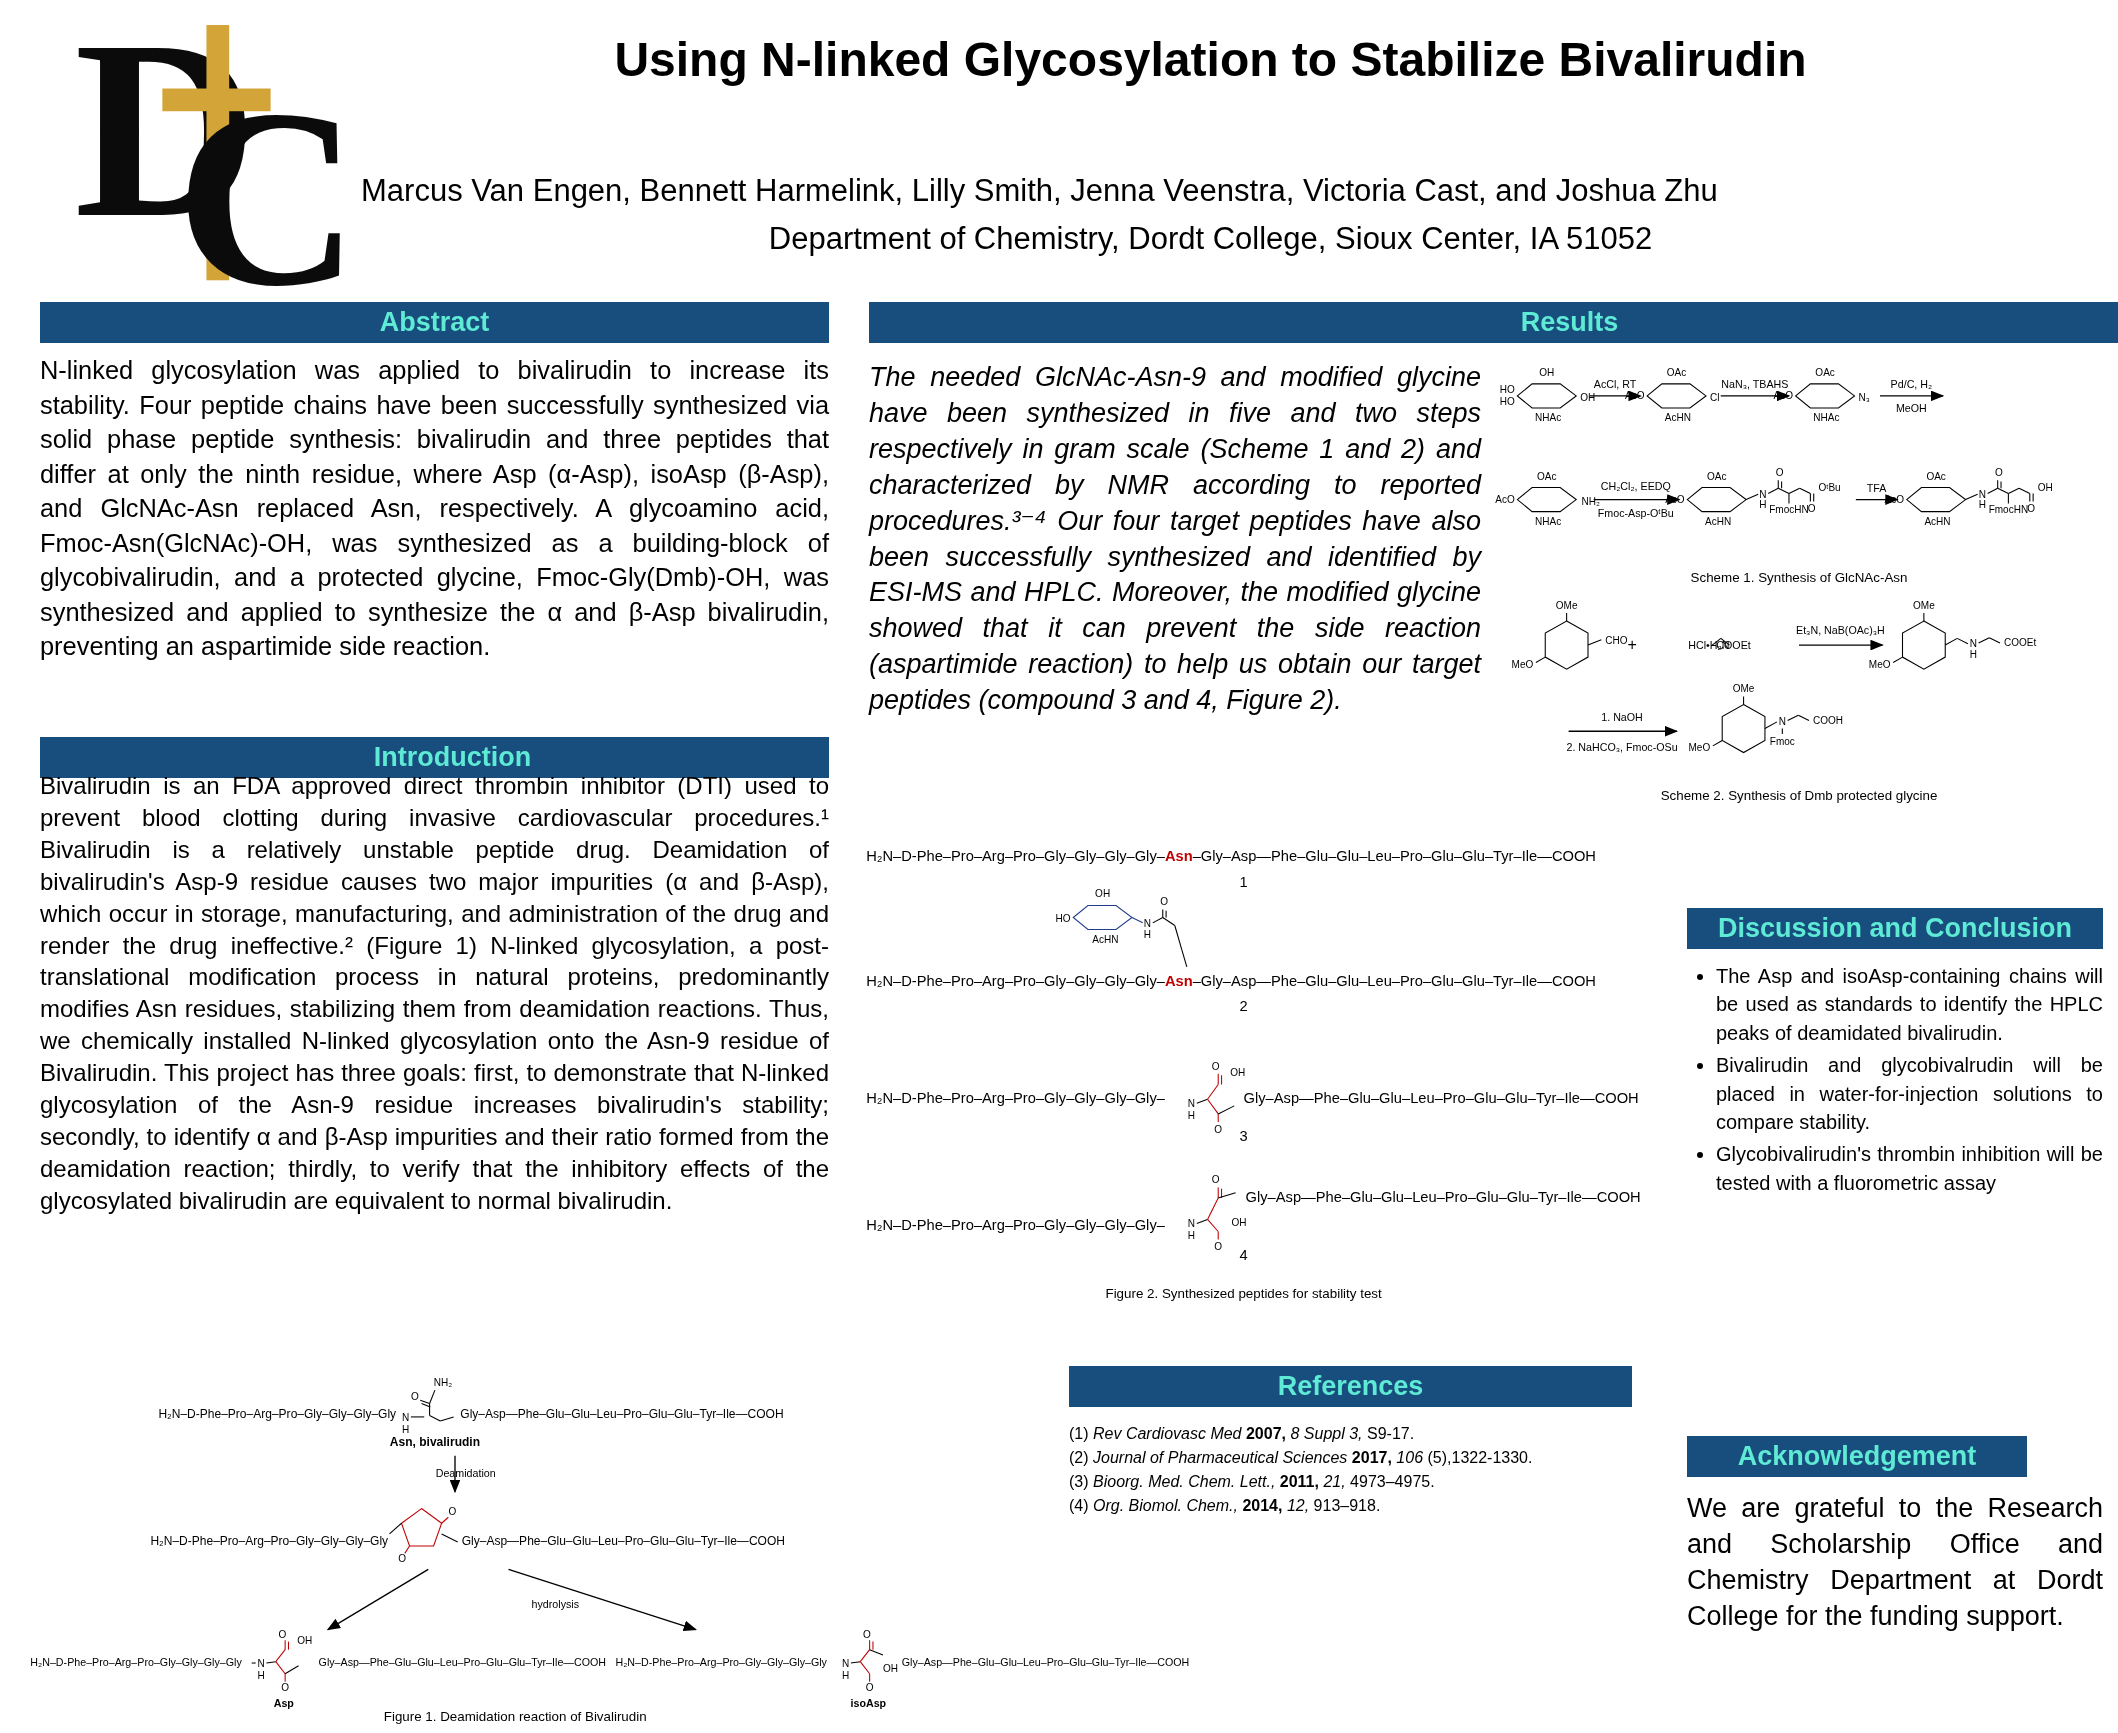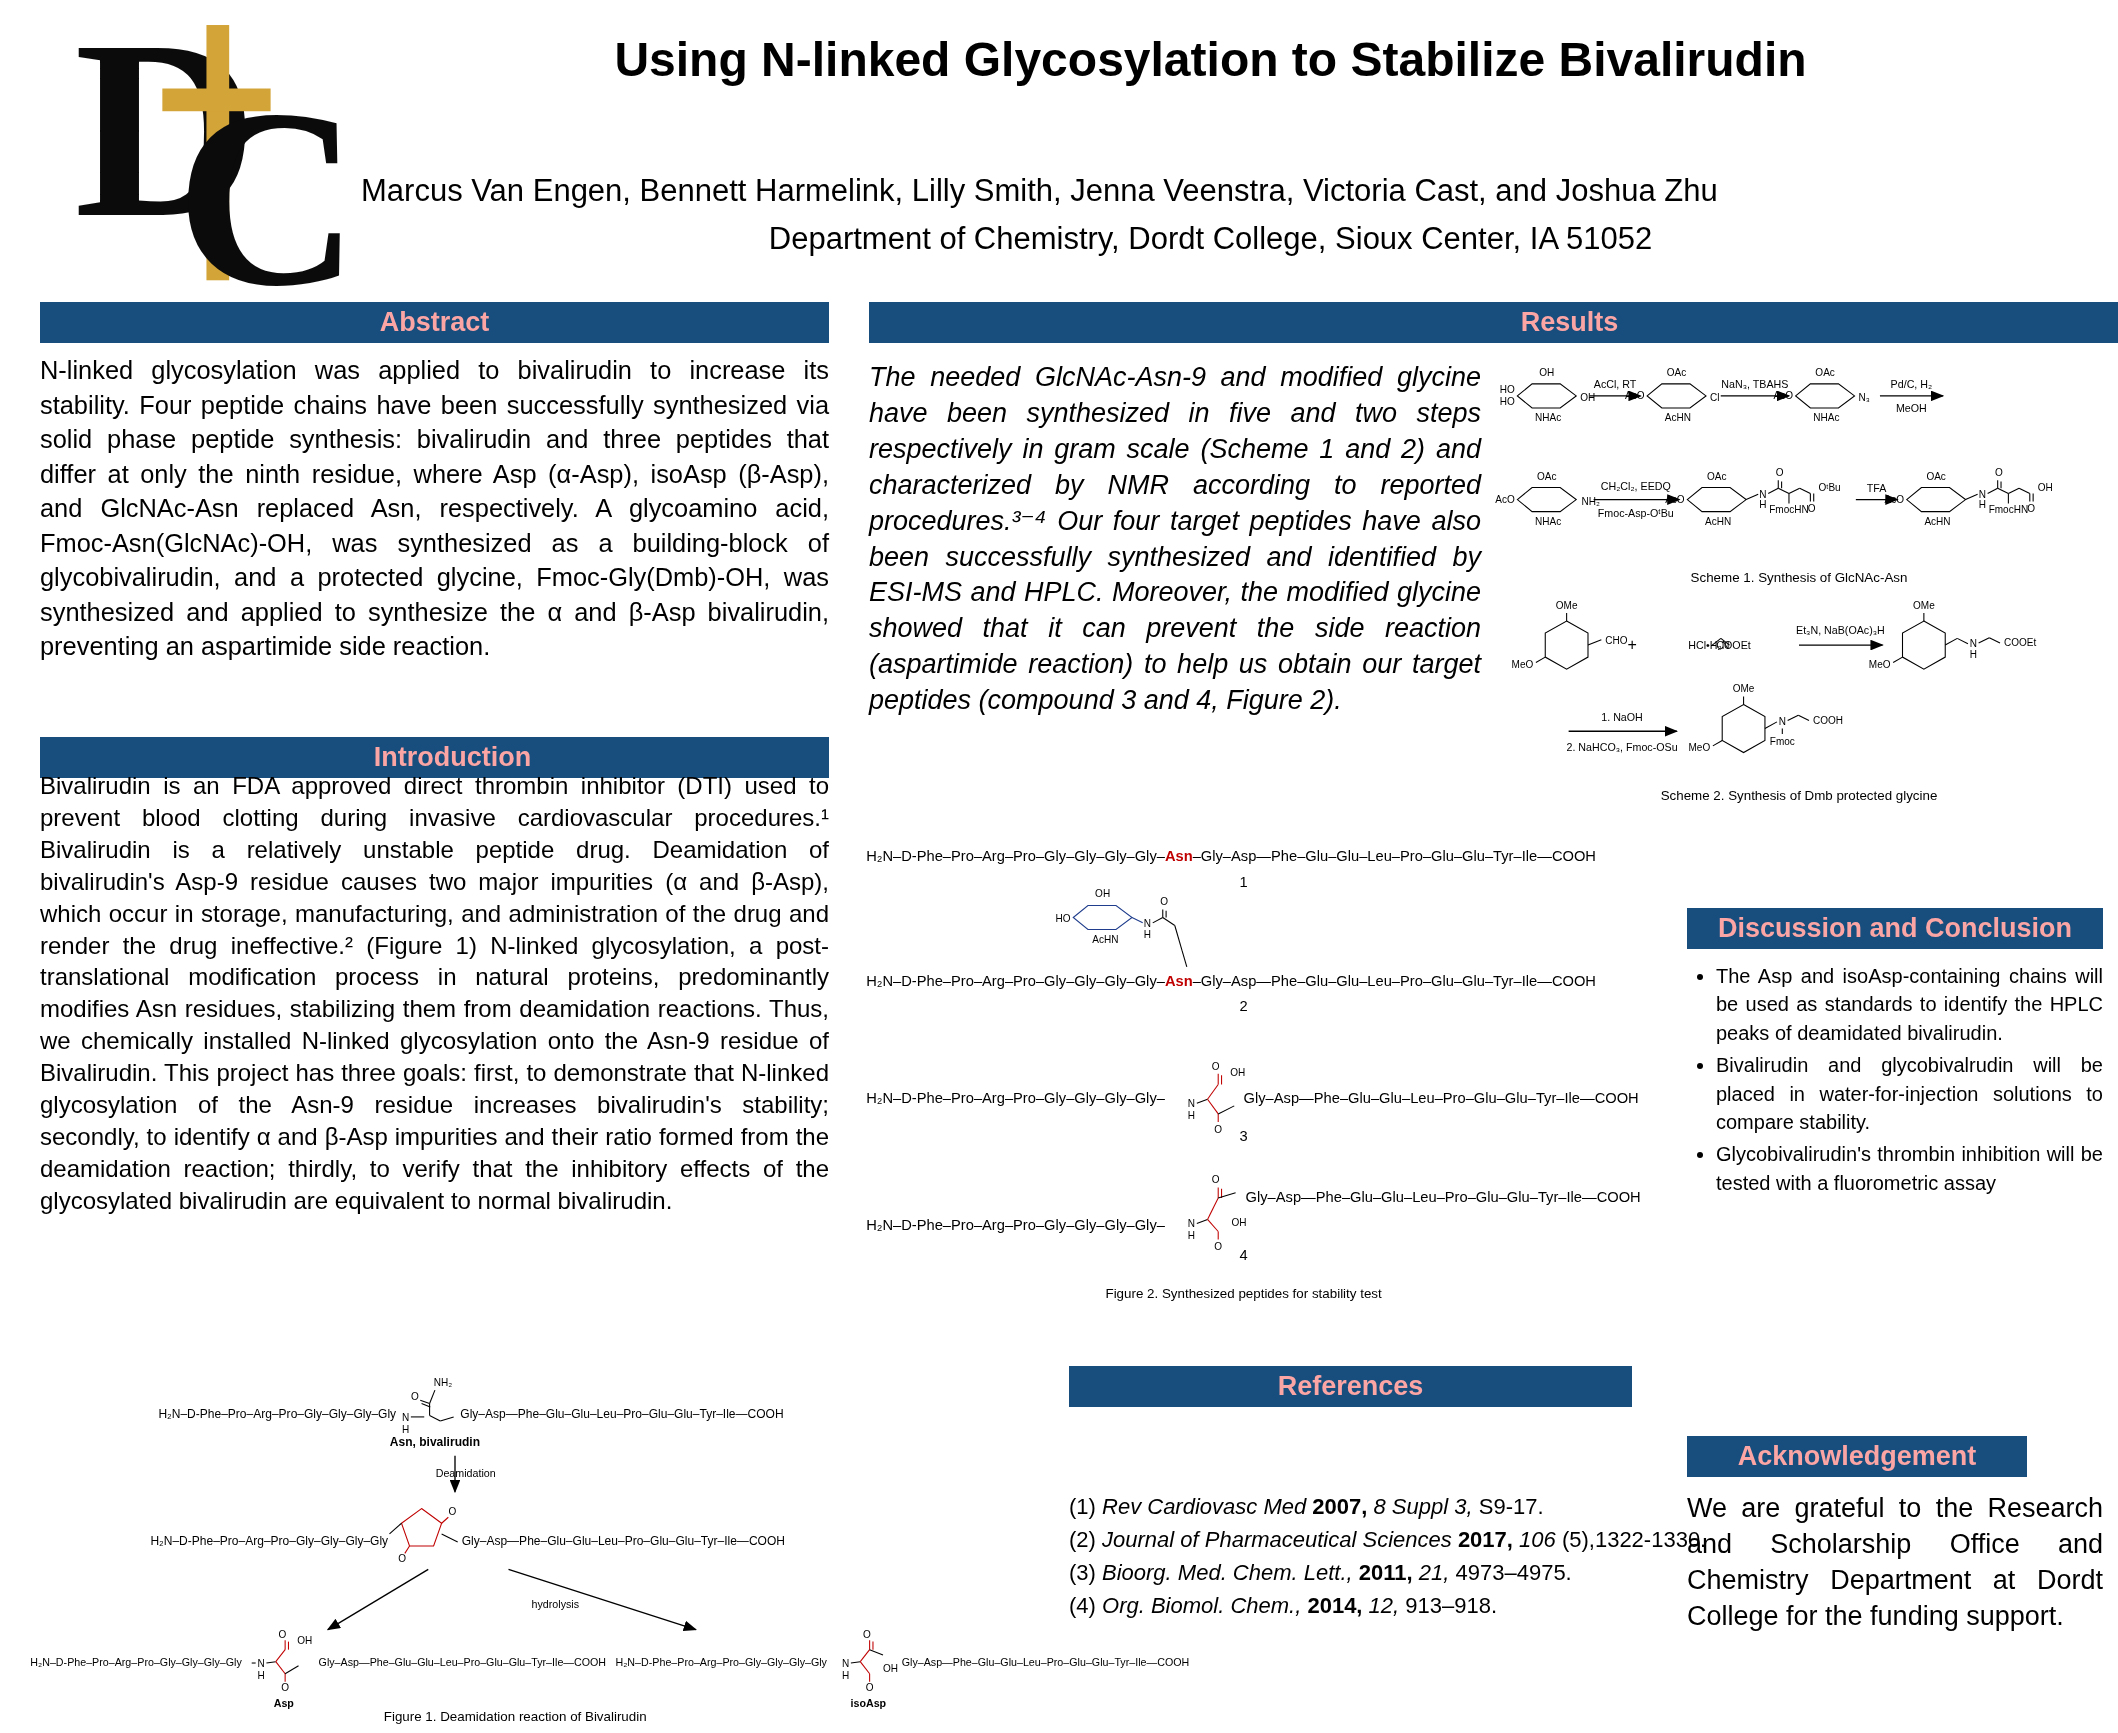--- a/index.html
+++ b/index.html
@@ -10,40 +10,40 @@
 
   
   .logo { position:absolute; left:74px; top:14.7px; width:301px; height:284px; }
   .logo-letter { font-family:"Liberation Serif","DejaVu Serif",serif; font-weight:bold; font-size:380px; fill:#0b0b0b; }
   .title { position:absolute; left:361px; top:32px; width:1699px; text-align:center;
            font-size:48px; font-weight:bold; letter-spacing:0; }
   .authors { position:absolute; left:361px; top:173px; width:1699px; text-align:left; font-size:31px; }
   .affiliation { position:absolute; left:361px; top:221px; width:1699px; text-align:center; font-size:31px; }
 
   
-  .bar { position:absolute; background:var(--header_bar); color:#fca5a5; font-weight:bold;
+  .bar { position:absolute; background:var(--header_bar); color:#5eead4; font-weight:bold;
          font-size:27px; height:41px; line-height:41px; text-align:center; }
 
   .body-text { position:absolute; text-align:justify; }
 
   #abstract-bar   { left:40px;  top:302px;  width:789px; }
   #abstract-body  { left:40px;  top:353px;  width:789px; font-size:25.4px; line-height:1.36; }
   #intro-bar      { left:40px;  top:737px; width:789px;padding-left:36px; }
   #intro-body     { left:40px;  top:770px; width:789px; font-size:24px; line-height:1.33; }
 
   #results-bar    { left:869px; top:302px; width:1401px; }
   #results-body   { left:869px; top:360px; width:612px;  font-size:27px; line-height:1.33;font-style:italic; }
 
   #discussion-bar  { left:1687px; top:908px; width:416px; }
   #discussion-body { left:1687px; top:962px; width:416px; font-size:20px; line-height:1.42; }
   .bullets { list-style:disc outside; padding-left:29px; }
   .bullets li { text-align:justify; margin-bottom:4px; }
 
   #references-bar  { left:1069px; top:1366px; width:563px; }
-  #references-list { left:1069px; top:1490px; width:622px; position:absolute; font-size:22px; line-height:1.5; }
+  #references-list { left:1069px; top:1422px; width:622px; position:absolute; font-size:16px; line-height:1.5; }
   .ref-line { white-space:nowrap; }
   .it { font-style:italic; }
   .bd { font-weight:bold; }
 
   #ack-bar  { left:1687px; top:1436px; width:340px;text-align:center; }
   #ack-body { left:1687px; top:1491px; width:416px; font-size:27px; line-height:1.33; }
 
   
   .chem-svg { position:absolute; overflow:visible; }
   #figure1-svg { left:27px;   top:1370px; width:1177px; height:358px; }

